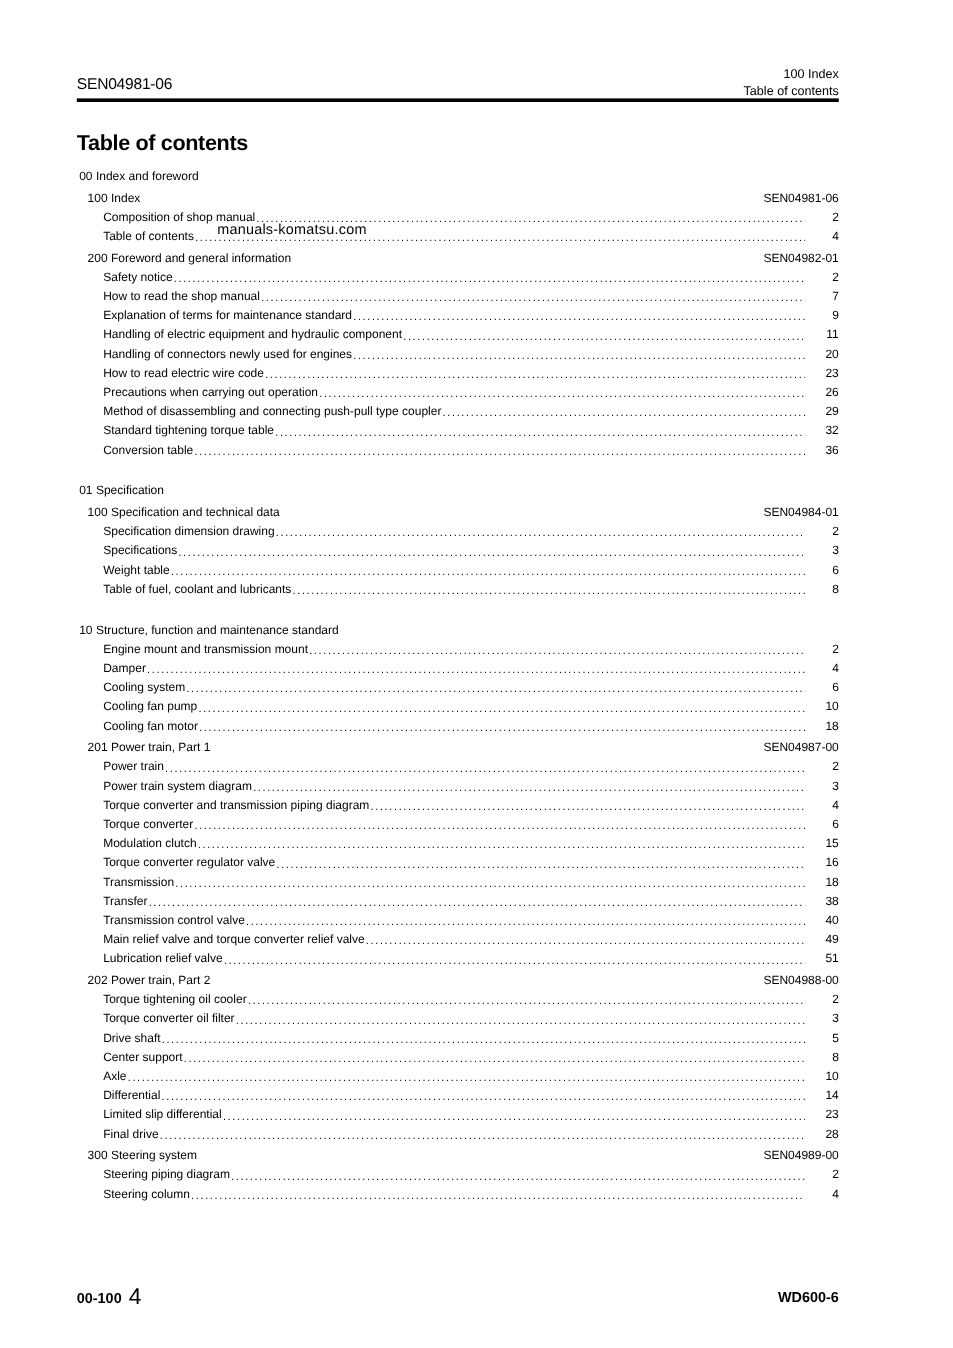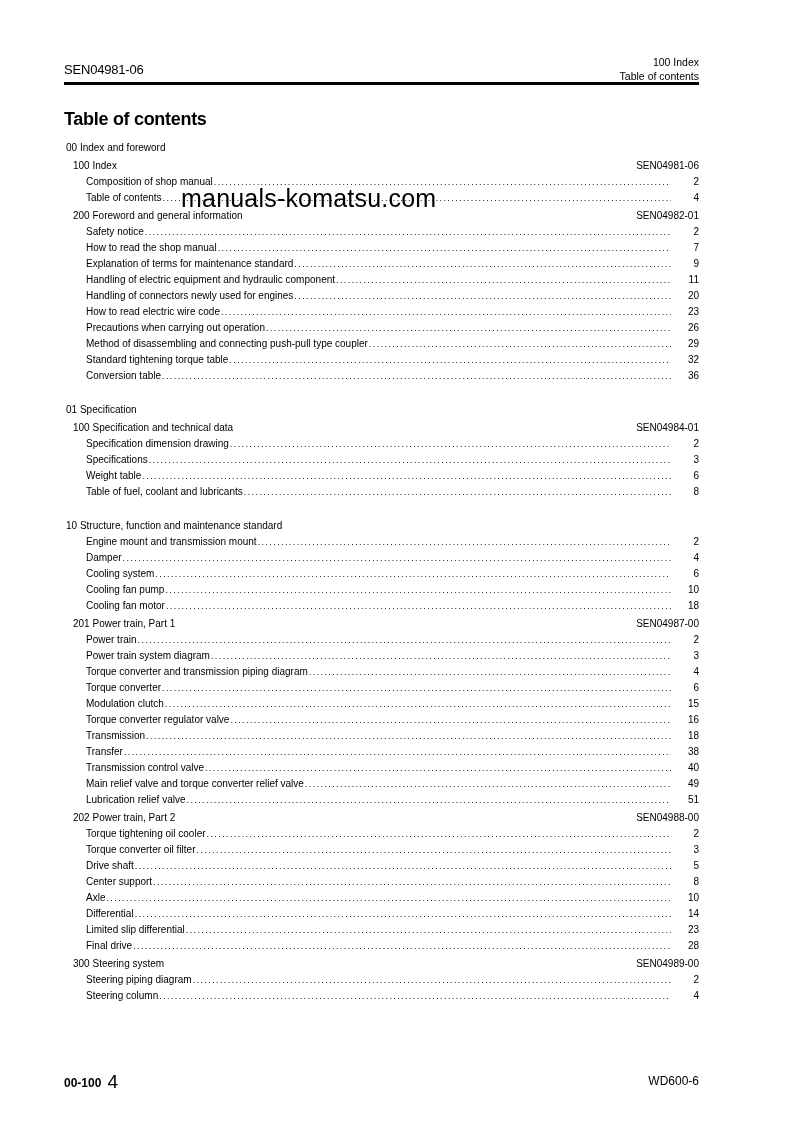--- a/index.html
+++ b/index.html
@@ -10,24 +10,24 @@
   .title { position: absolute; left: 64px; top: 109px; font-size: 18px; font-weight: bold; letter-spacing: -0.3px; }
   .toc { position: absolute; left: 64px; top: 140px; width: 635px; font-size: 10px; }
   .chapter { height: 16px; line-height: 16px; margin-left: 2px; }
   .chapter.gap { margin-top: 18px; }
   .section { display: flex; justify-content: space-between; height: 16px; line-height: 16px; padding-left: 9px; margin-top: 2px; }
   .entry { display: flex; height: 16px; line-height: 16px; padding-left: 22px; }
   .entry .label { white-space: nowrap; background: #fff; padding-right: 1px; }
   .entry .dots { flex: 1; overflow: hidden; white-space: nowrap; color: #000; font-size: 9px; letter-spacing: 1.4px; line-height: 16px; }
   .entry .dots::after { content: "..................................................................................................................................................................................................................."; }
   .entry .page-num { width: 28px; text-align: right; }
-  .watermark { position: absolute; left: 181px; top: 184px; font-size: 25px; color: #000; letter-spacing: 0.2px; }
+  .watermark { position: absolute; left: 181px; top: 184px; font-size: 12px; color: #000; letter-spacing: 0.2px; }
   .ftr-left { position: absolute; left: 64px; top: 1070px; font-size: 12px; font-weight: bold; }
   .ftr-left .pg { font-size: 19px; font-weight: normal; margin-left: 6px; position: relative; top: 1px; }
-  .ftr-right { position: absolute; right: 95px; top: 1074px; font-size: 12px; font-weight: normal; }
+  .ftr-right { position: absolute; right: 95px; top: 1074px; font-size: 12px; font-weight: bold; }
 </style>
 </head>
 <body>
 
 <div class="hdr-left">SEN04981-06</div>
 <div class="hdr-right">
   <div>100 Index</div>
   <div>Table of contents</div>
 </div>
 <div class="hdr-rule"></div>

